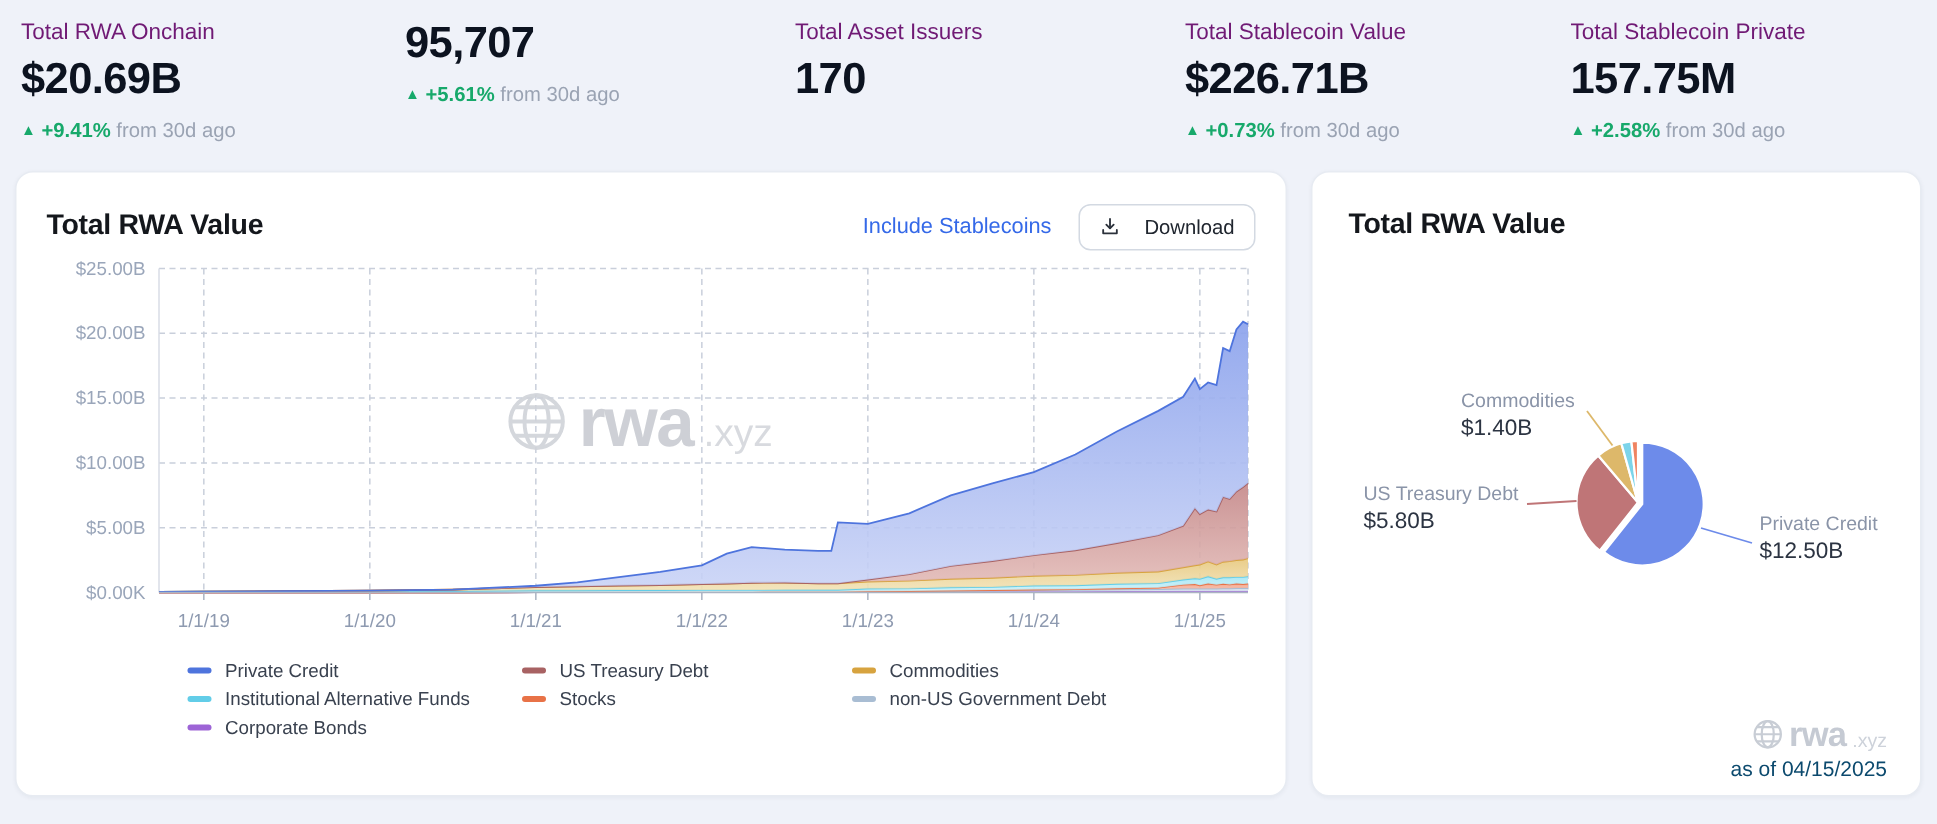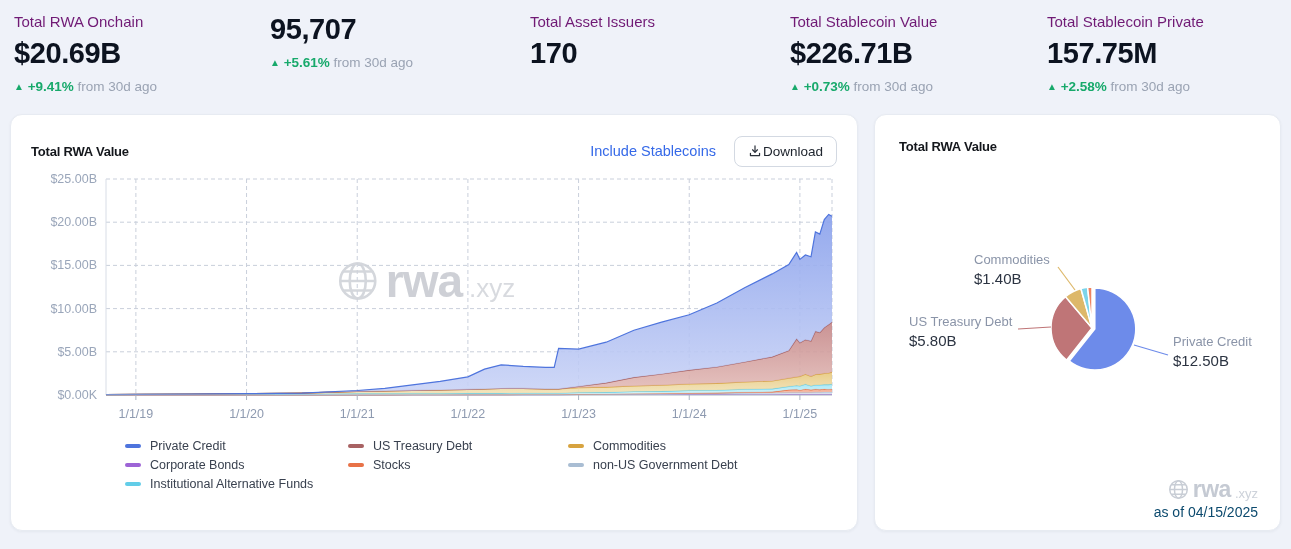--- a/index.html
+++ b/index.html
@@ -25,26 +25,26 @@
   .stat-change .sfx { color:#9aa3b3; }
   
   .content { display:flex; gap:16px; padding:0 10px; margin-top:20px; }
   .card {
     background:#fff; border:1px solid #e7ebf2; border-radius:12px;
     box-shadow:0 1px 3px rgba(20,30,60,.05); height:417px;
   }
   .main-card { width:848px; padding:20px 20px 0; }
   .pie-card  { width:407px; padding:24px 0 0; position:relative; }
   .card-head { display:flex; justify-content:space-between; align-items:center; height:32px; }
-  .card-title { margin:0; font-size:13px; font-weight:700; color:#14171c; letter-spacing:-0.2px; }
+  .card-title { margin:0; font-size:19px; font-weight:700; color:#14171c; letter-spacing:-0.2px; }
   .pie-card .card-title { margin-left:24px; }
   .head-actions { display:flex; align-items:center; gap:18px; }
   .link { color:#3569e8; font-size:14.5px; font-weight:400; cursor:pointer; text-decoration:none; }
   .dl-btn {
-    display:flex; align-items:center; gap:1px;
+    display:flex; align-items:center; gap:16px;
     background:#fff; border:1px solid #d3d9e2; border-radius:8px;
     padding:7px 13px; font-size:13.5px; color:#20262f; font-family:inherit; cursor:pointer;
   }
   .dl-icon { display:inline-flex; }
   
   .chart-wrap { position:relative; margin-top:2px; }
   svg text { font-family:"Liberation Sans", sans-serif; }
   .ytick { font-size:12.5px; fill:#9aa6ba; }
   .xtick { font-size:12.5px; fill:#8e9ab0; }
   .watermark {
@@ -223,26 +223,26 @@
           <span class="wm-suffix">.xyz</span>
         </div>
       </div>
       <div class="legend">
           <div class="legend-col">
             <div class="legend-item">
               <span class="swatch" style="background: rgb(78, 116, 221);"></span>
               <span class="legend-label">Private Credit</span>
             </div>
             <div class="legend-item">
+              <span class="swatch" style="background: rgb(98, 205, 232);"></span>
+              <span class="legend-label">Institutional Alternative Funds</span>
+            </div>
+            <div class="legend-item">
               <span class="swatch" style="background: rgb(157, 100, 214);"></span>
               <span class="legend-label">Corporate Bonds</span>
-            </div>
-            <div class="legend-item">
-              <span class="swatch" style="background: rgb(98, 205, 232);"></span>
-              <span class="legend-label">Institutional Alternative Funds</span>
             </div>
           </div>
           <div class="legend-col">
             <div class="legend-item">
               <span class="swatch" style="background: rgb(168, 98, 99);"></span>
               <span class="legend-label">US Treasury Debt</span>
             </div>
             <div class="legend-item">
               <span class="swatch" style="background: rgb(232, 114, 71);"></span>
               <span class="legend-label">Stocks</span>

